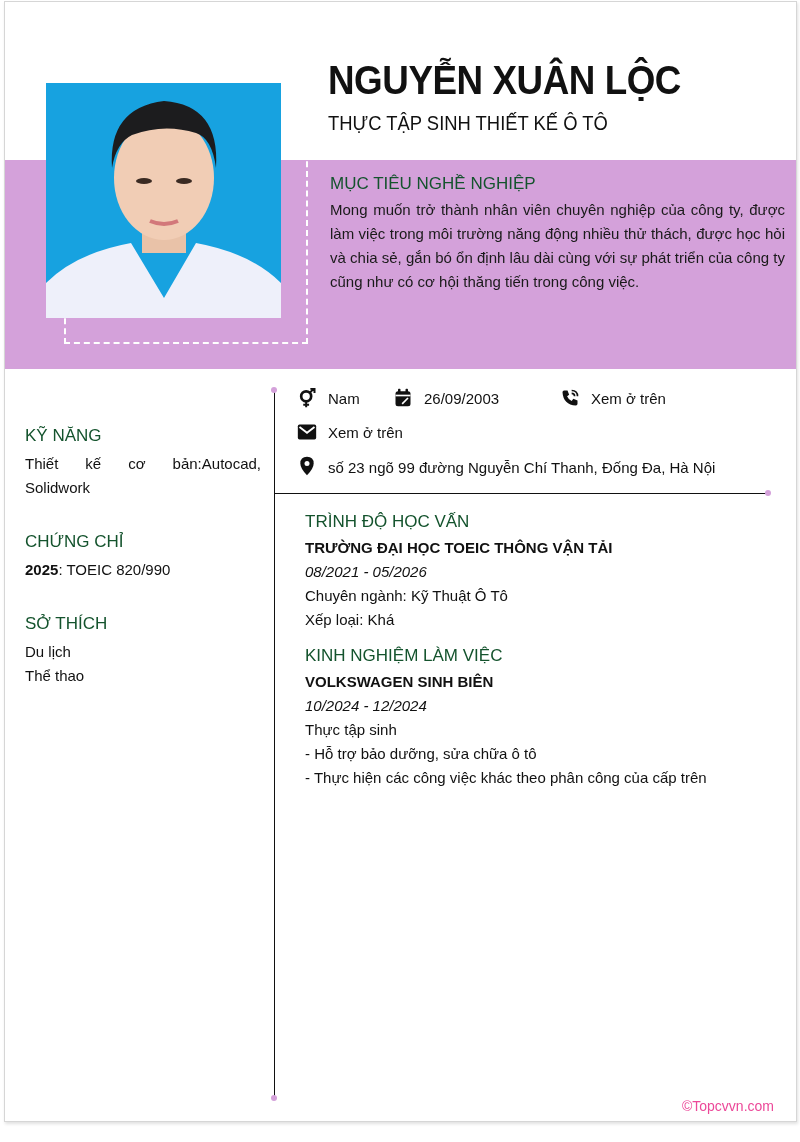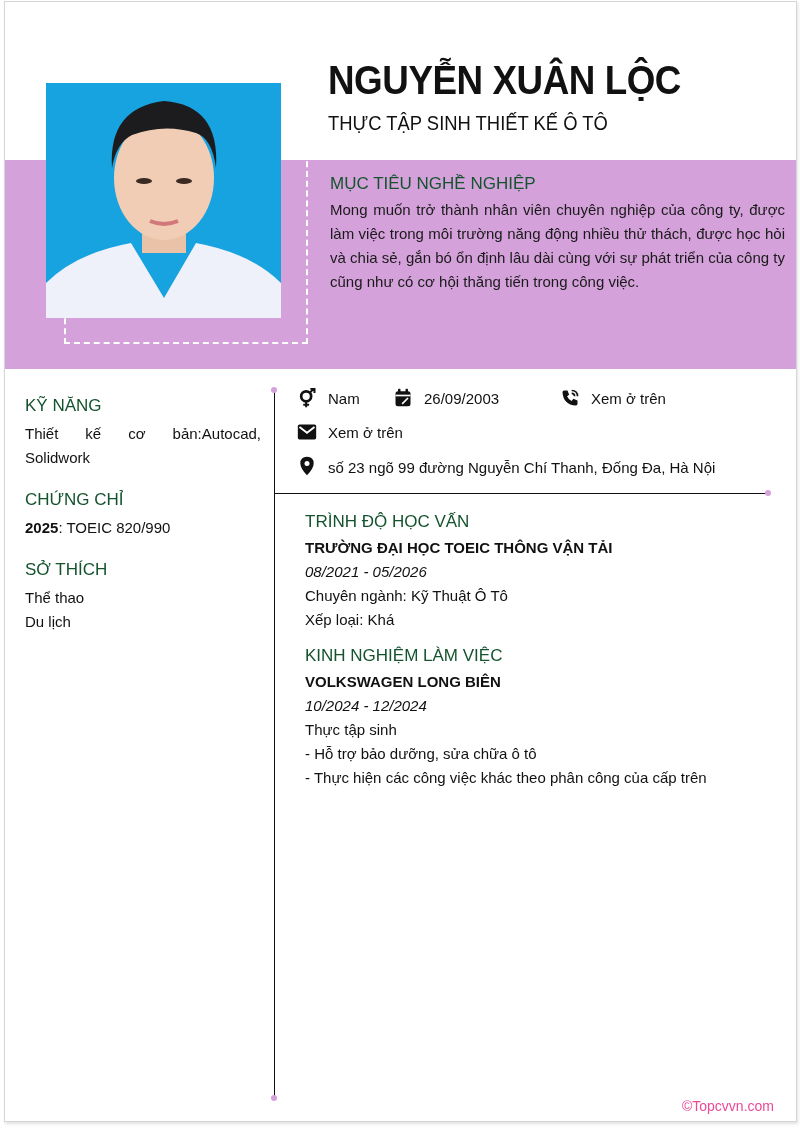--- a/index.html
+++ b/index.html
@@ -8,21 +8,21 @@
   .band { position:absolute; left:0; top:158px; width:791px; height:209px; background:#d4a1da; }
   .dash-frame { position:absolute; left:59px; top:110px; width:244px; height:232px; border:2px dashed #ffffff; box-sizing:border-box; }
   .photo { position:absolute; left:41px; top:81px; width:235px; height:235px; background:#17a2e0; overflow:hidden; }
   .name { position:absolute; left:323px; top:56px; font-size:40px; font-weight:bold; letter-spacing:-0.5px; color:#111; transform:scaleX(0.92); transform-origin:left; white-space:nowrap; }
   .title { position:absolute; left:323px; top:110px; font-size:20px; color:#111; transform:scaleX(0.92); transform-origin:left; white-space:nowrap; }
   .objective { position:absolute; left:325px; top:172px; width:455px; }
   .sec-h { font-size:17px; font-weight:normal; color:#14532d; margin:0; }
   .objective p { margin:4px 0 0 0; font-size:15px; line-height:24px; text-align:justify; color:#1a1a1a; }
   .left-col { position:absolute; left:20px; top:392px; width:236px; font-size:15px; line-height:24px; }
   .left-col .blk { margin-bottom:18px; }
-  .left-col .sec-h { margin-bottom:4px; }
+  .left-col .sec-h { margin-bottom:4px;margin-top:30px; }
   .left-col .just { text-align:justify; text-align-last:left; }
   .vline { position:absolute; left:269px; top:388px; width:1px; height:708px; background:#111; }
   .hline { position:absolute; left:269px; top:491px; width:494px; height:1px; background:#111; }
   .dot { position:absolute; width:6px; height:6px; border-radius:50%; background:#d4a1da; }
   .contact { position:absolute; font-size:15px; display:flex; align-items:center; gap:11px; white-space:nowrap; }
   .contact svg { width:20px; height:20px; fill:#111; }
   .right-col { position:absolute; left:300px; top:508px; width:470px; font-size:15px; line-height:24px; }
   .right-col .sec-h { line-height:24px; margin-bottom:2px; }
   .right-col .org { font-weight:bold; font-size:15px; }
   .right-col .period { font-style:italic; }
@@ -61,22 +61,22 @@
     <div class="blk">
       <h3 class="sec-h">KỸ NĂNG</h3>
       <div class="just">Thiết kế cơ bản:Autocad, Solidwork</div>
     </div>
     <div class="blk">
       <h3 class="sec-h">CHỨNG CHỈ</h3>
       <div><b>2025</b><span>: TOEIC 820/990</span></div>
     </div>
     <div class="blk">
       <h3 class="sec-h">SỞ THÍCH</h3>
+      <div>Du lịch</div>
       <div>Thể thao</div>
-      <div>Du lịch</div>
     </div>
   </div>
 
   <div class="vline"></div>
   <div class="dot" style="left:266px;top:385px;"></div>
   <div class="dot" style="left:266px;top:1093px;"></div>
   <div class="hline"></div>
   <div class="dot" style="left:760px;top:488px;"></div>
 
   <div class="contact" style="left:292px;top:386px;">
@@ -123,21 +123,21 @@
   <div class="right-col">
     <div class="blk">
       <h3 class="sec-h">TRÌNH ĐỘ HỌC VẤN</h3>
       <div class="org">TRƯỜNG ĐẠI HỌC TOEIC THÔNG VẬN TẢI</div>
       <div class="period">08/2021 - 05/2026</div>
       <div>Chuyên ngành: Kỹ Thuật Ô Tô</div>
       <div>Xếp loại: Khá</div>
     </div>
     <div class="blk">
       <h3 class="sec-h">KINH NGHIỆM LÀM VIỆC</h3>
-      <div class="org">VOLKSWAGEN LONG BIÊN</div>
+      <div class="org">VOLKSWAGEN SINH BIÊN</div>
       <div class="period">10/2024 - 12/2024</div>
       <div>Thực tập sinh</div>
       <div>- Hỗ trợ bảo dưỡng, sửa chữa ô tô</div>
       <div>- Thực hiện các công việc khác theo phân công của cấp trên</div>
     </div>
   </div>
 
   <div class="footer">©Topcvvn.com</div>
 </div>
 

